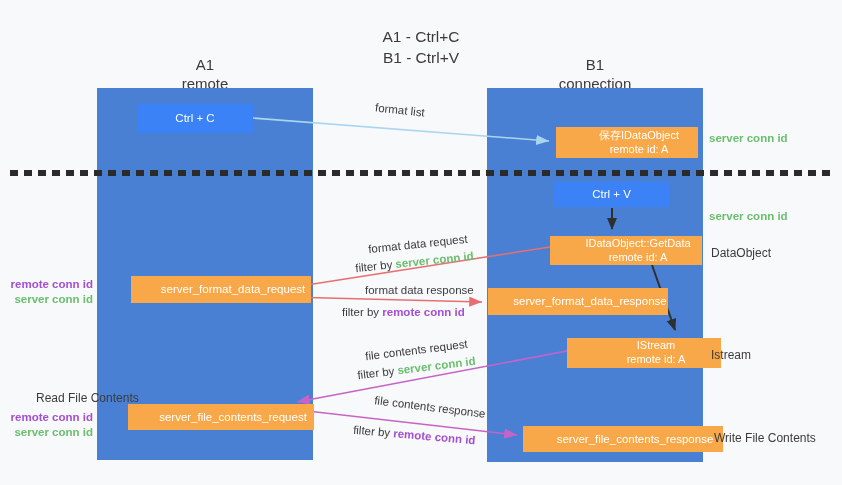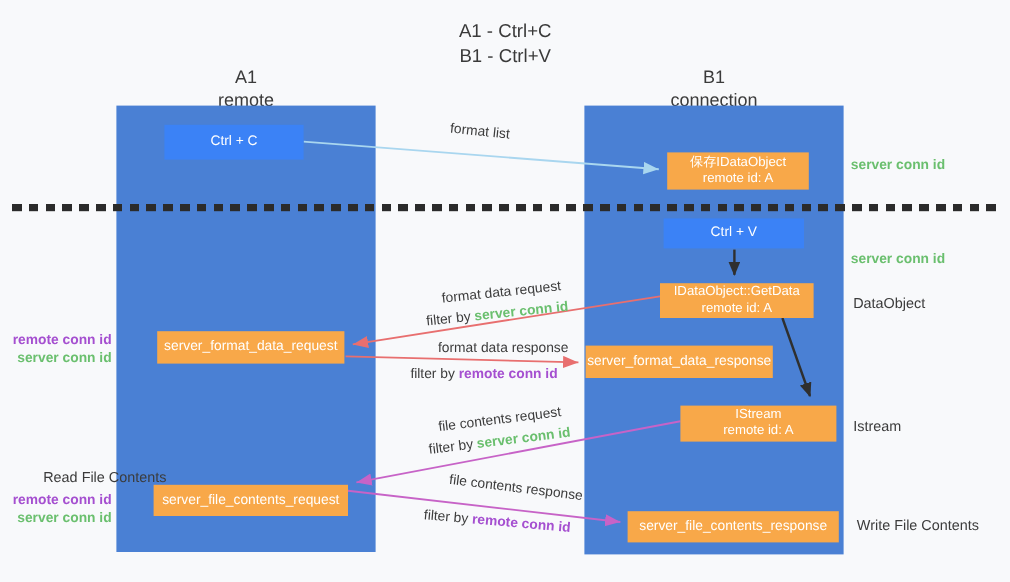--- a/index.html
+++ b/index.html
@@ -8,42 +8,42 @@
     background:#f8f9fb;
   }
   #canvas{
     position:relative;
     width:842px;height:485px;
     background:#f8f9fb;
     overflow:hidden;
   }
   .abs{position:absolute;}
   .title{
-    top:17px;left:0;width:842px;
+    top:27px;left:0;width:842px;
     text-align:center;
     font-size:15.5px;color:#3a3a3a;
     line-height:1.35;
   }
   .lane{
     background:#4a80d4;
   }
   .lane-head{
     text-align:center;
     font-size:15px;color:#3b3b3b;
     line-height:1.25;
   }
   .node{
     display:flex;flex-direction:column;
     align-items:center;justify-content:center;
     color:#ffffff;text-align:center;
     font-size:11.5px;line-height:1.25;
     white-space:nowrap;
   }
   .green-box{background:#3b82f6;}
-  .orange-box{background:#f8a849;}
+  .orange-box{background:#f8a849;padding-left:24px;}
   .dashed-line{
     top:170px;left:10px;width:825px;height:6px;
     background:repeating-linear-gradient(90deg,#2b2b2b 0 8px,transparent 8px 14px);
   }
   .lbl{
     font-size:11.5px;color:#3c3c3c;
     white-space:nowrap;
   }
   .key-green{color:#6abf6e;font-weight:bold;}
   .key-purple{color:#a54fd0;font-weight:bold;}

